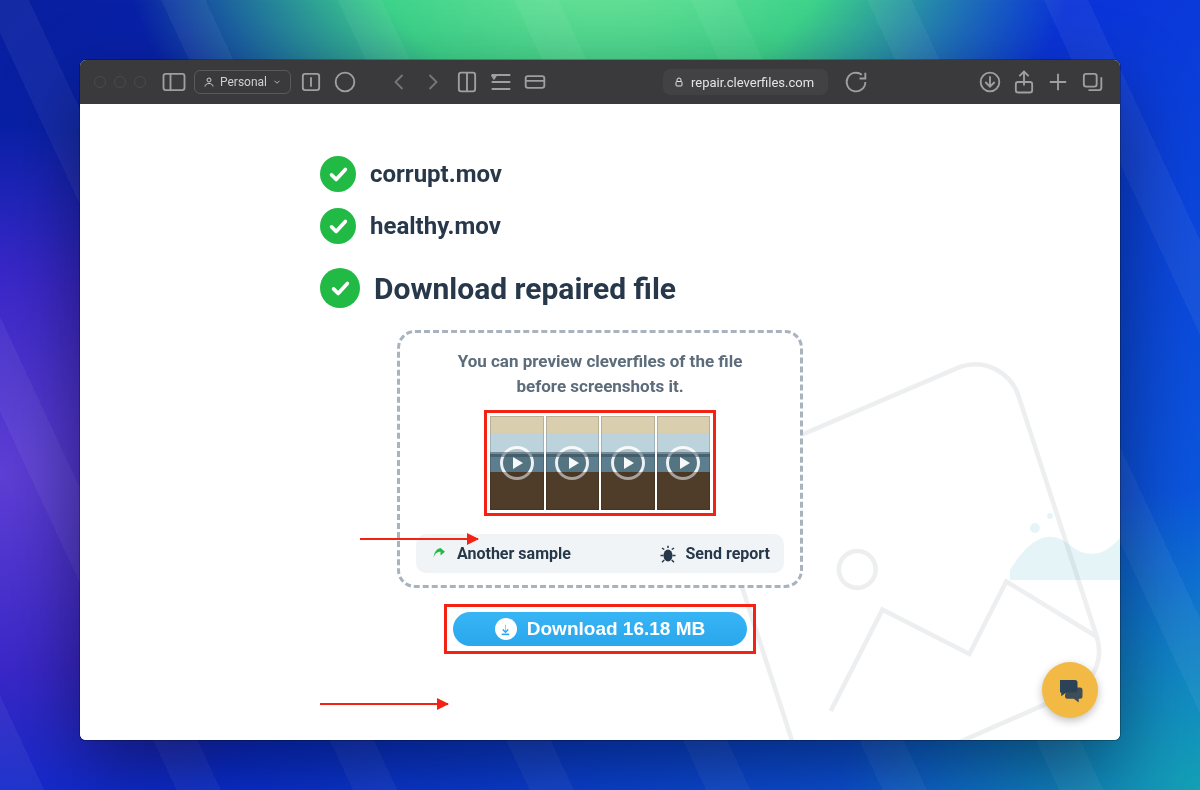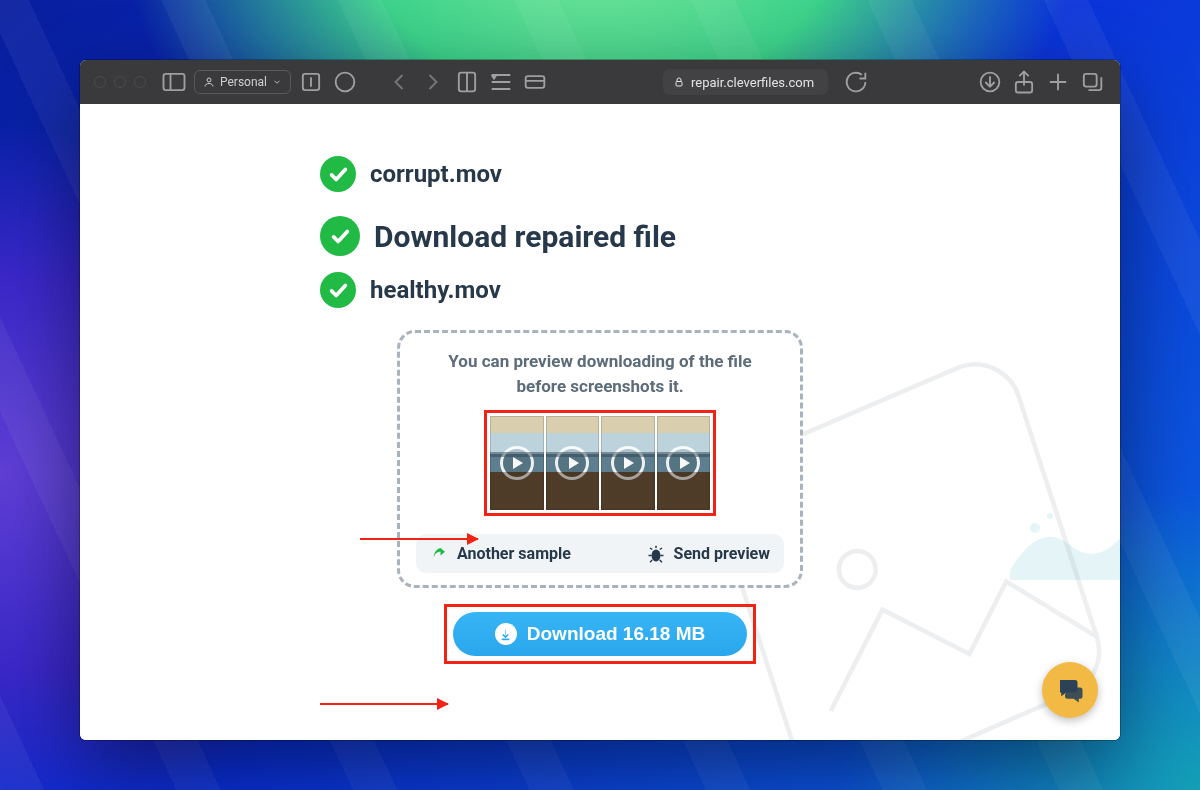--- a/index.html
+++ b/index.html
@@ -147,21 +147,21 @@
     color:#27384a; font-weight:700; font-size:16px; cursor:pointer;
   }
   .paction svg { width:18px; height:18px; }
 
   .dlwrap {
     margin:16px auto 0; width:312px;
     border:3px solid #f22314; padding:5px 6px;
     display:flex; justify-content:center;
   }
   .dlbtn {
-    width:298px; height:44px; border-radius:28px;
+    width:298px; height:34px; border-radius:28px;
     background:linear-gradient(#37b5f5,#2aa7ed);
     color:#fff; font-weight:700; font-size:19px;
     display:flex; align-items:center; justify-content:center; gap:10px;
     cursor:pointer; border:none;
   }
   .dlicon {
     width:22px; height:22px; border-radius:50%; background:#fff;
     display:flex; align-items:center; justify-content:center;
   }
   .dlicon svg { stroke:#2aa7ed; fill:#2aa7ed; }
@@ -318,41 +318,41 @@
 
       <div class="step">
         <div class="check">
           <svg viewBox="0 0 24 24">
               <polyline points="5 13 10 18 20 7"></polyline>
             </svg>
         </div>
         <div class="step-label">corrupt.mov</div>
       </div>
 
+      <div class="step">
+        <div class="check">
+          <svg viewBox="0 0 24 24">
+              <polyline points="5 13 10 18 20 7"></polyline>
+            </svg>
+        </div>
+        <div class="step-label">healthy.mov</div>
+      </div>
+
       <div class="step big">
         <div class="check">
           <svg viewBox="0 0 24 24">
               <polyline points="5 13 10 18 20 7"></polyline>
             </svg>
         </div>
         <div class="step-label">Download repaired file</div>
       </div>
 
-      <div class="step">
-        <div class="check">
-          <svg viewBox="0 0 24 24">
-              <polyline points="5 13 10 18 20 7"></polyline>
-            </svg>
-        </div>
-        <div class="step-label">healthy.mov</div>
-      </div>
-
       <div class="previewbox">
         <div class="ptext">
-          <span>You can preview downloading of the file</span><br>
+          <span>You can preview cleverfiles of the file</span><br>
           <span>before screenshots it.</span>
         </div>
         <div class="thumbs">
           <div class="thumb">
               <div class="playcircle"></div>
             </div>
           <div class="thumb">
               <div class="playcircle"></div>
             </div>
           <div class="thumb">
@@ -373,21 +373,21 @@
             <svg viewBox="0 0 24 24" fill="#27384a">
                 <ellipse cx="12" cy="14" rx="6" ry="8"></ellipse>
                 <line x1="12" y1="4" x2="12" y2="1" stroke="#27384a" stroke-width="2"></line>
                 <line x1="7" y1="6" x2="4" y2="4" stroke="#27384a" stroke-width="2"></line>
                 <line x1="17" y1="6" x2="20" y2="4" stroke="#27384a" stroke-width="2"></line>
                 <line x1="6" y1="14" x2="2" y2="14" stroke="#27384a" stroke-width="2"></line>
                 <line x1="18" y1="14" x2="22" y2="14" stroke="#27384a" stroke-width="2"></line>
                 <line x1="7" y1="20" x2="4" y2="23" stroke="#27384a" stroke-width="2"></line>
                 <line x1="17" y1="20" x2="20" y2="23" stroke="#27384a" stroke-width="2"></line>
               </svg>
-            <span>Send preview</span>
+            <span>Send report</span>
           </div>
         </div>
       </div>
 
       <div class="dlwrap">
         <button class="dlbtn">
           <span class="dlicon">
             <svg width="13" height="13" viewBox="0 0 24 24">
                 <path d="M12 3v12"></path>
                 <polyline points="7 12 12 17 17 12" fill="none" stroke="#2aa7ed" stroke-width="3"></polyline>

